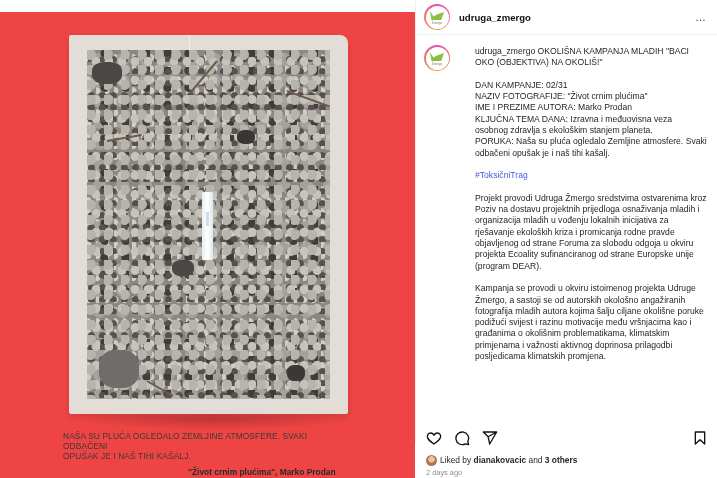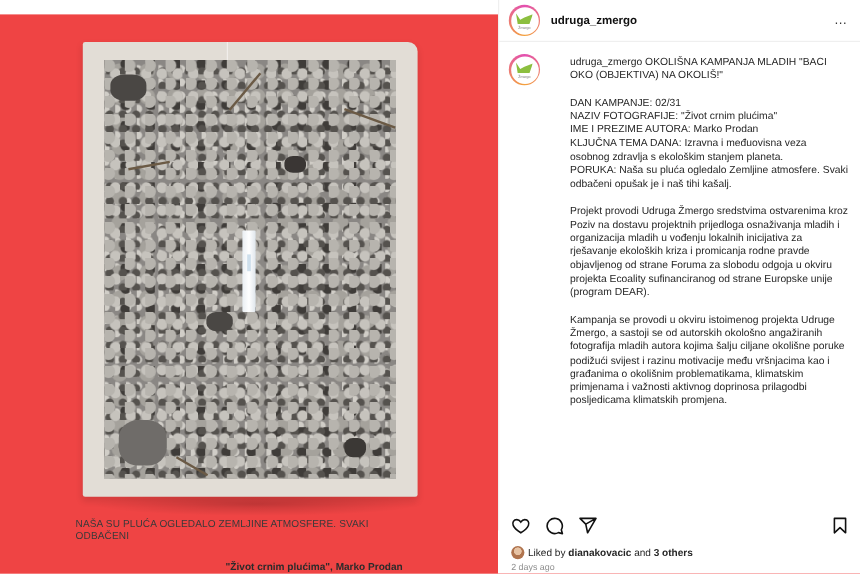--- a/index.html
+++ b/index.html
@@ -138,20 +138,21 @@
       <div class="dark-rock" style="left:200px;top:315px;width:18px;height:16px;background:#3b3835;"></div>
       <div class="twig" style="left:130px;top:10px;width:40px;transform:rotate(130deg);"></div>
       <div class="twig" style="left:200px;top:40px;width:45px;transform:rotate(20deg);"></div>
       <div class="twig" style="left:20px;top:90px;width:35px;transform:rotate(-10deg);"></div>
       <div class="twig" style="left:60px;top:330px;width:30px;transform:rotate(30deg);"></div>
       <div class="butt"></div>
     </div>
   </div>
   <div class="caption">
     <div>NAŠA SU PLUĆA OGLEDALO ZEMLJINE ATMOSFERE. SVAKI ODBAČENI</div>
+    <div>OPUŠAK JE I NAŠ TIHI KAŠALJ.</div>
   </div>
   <div class="credit">"Život crnim plućima", Marko Prodan</div>
 </div>
 
 <div class="panel">
   <div class="hdr">
     <div class="avatar">
       <div class="inner">
           <div class="logo"></div>
           <span class="tiny">Žmergo</span>
@@ -168,20 +169,21 @@
           <span class="tiny">Žmergo</span>
         </div>
     </div>
     <div class="text">
       <p><b class="u">udruga_zmergo</b> <span>OKOLIŠNA KAMPANJA MLADIH "BACI OKO (OBJEKTIVA) NA OKOLIŠ!"</span></p>
       <p><span>DAN KAMPANJE: 02/31</span>
 <span>NAZIV FOTOGRAFIJE: "Život crnim plućima"</span>
 <span>IME I PREZIME AUTORA: Marko Prodan</span>
 <span>KLJUČNA TEMA DANA: Izravna i međuovisna veza osobnog zdravlja s ekološkim stanjem planeta.</span>
 <span>PORUKA: Naša su pluća ogledalo Zemljine atmosfere. Svaki odbačeni opušak je i naš tihi kašalj.</span></p>
+      <p><span class="tag">#ToksičniTrag</span></p>
       <p>Projekt provodi Udruga Žmergo sredstvima ostvarenima kroz Poziv na dostavu projektnih prijedloga osnaživanja mladih i organizacija mladih u vođenju lokalnih inicijativa za rješavanje ekoloških kriza i promicanja rodne pravde objavljenog od strane Foruma za slobodu odgoja u okviru projekta Ecoality sufinanciranog od strane Europske unije (program DEAR).</p>
       <p>Kampanja se provodi u okviru istoimenog projekta Udruge Žmergo, a sastoji se od autorskih okološno angažiranih fotografija mladih autora kojima šalju ciljane okolišne poruke podižući svijest i razinu motivacije među vršnjacima kao i građanima o okolišnim problematikama, klimatskim primjenama i važnosti aktivnog doprinosa prilagodbi posljedicama klimatskih promjena.</p>
 
     </div>
   </div>
 
 
   <div class="actions">
     <svg class="ic" viewBox="0 0 24 24" fill="none" stroke="#111" stroke-width="2">
         <path d="M12 21s-7.5-4.6-9.5-9.2C1 8.2 3.2 4.5 7 4.5c2.2 0 3.8 1.3 5 3 1.2-1.7 2.8-3 5-3 3.8 0 6 3.7 4.5 7.3C19.5 16.4 12 21 12 21z"></path>

